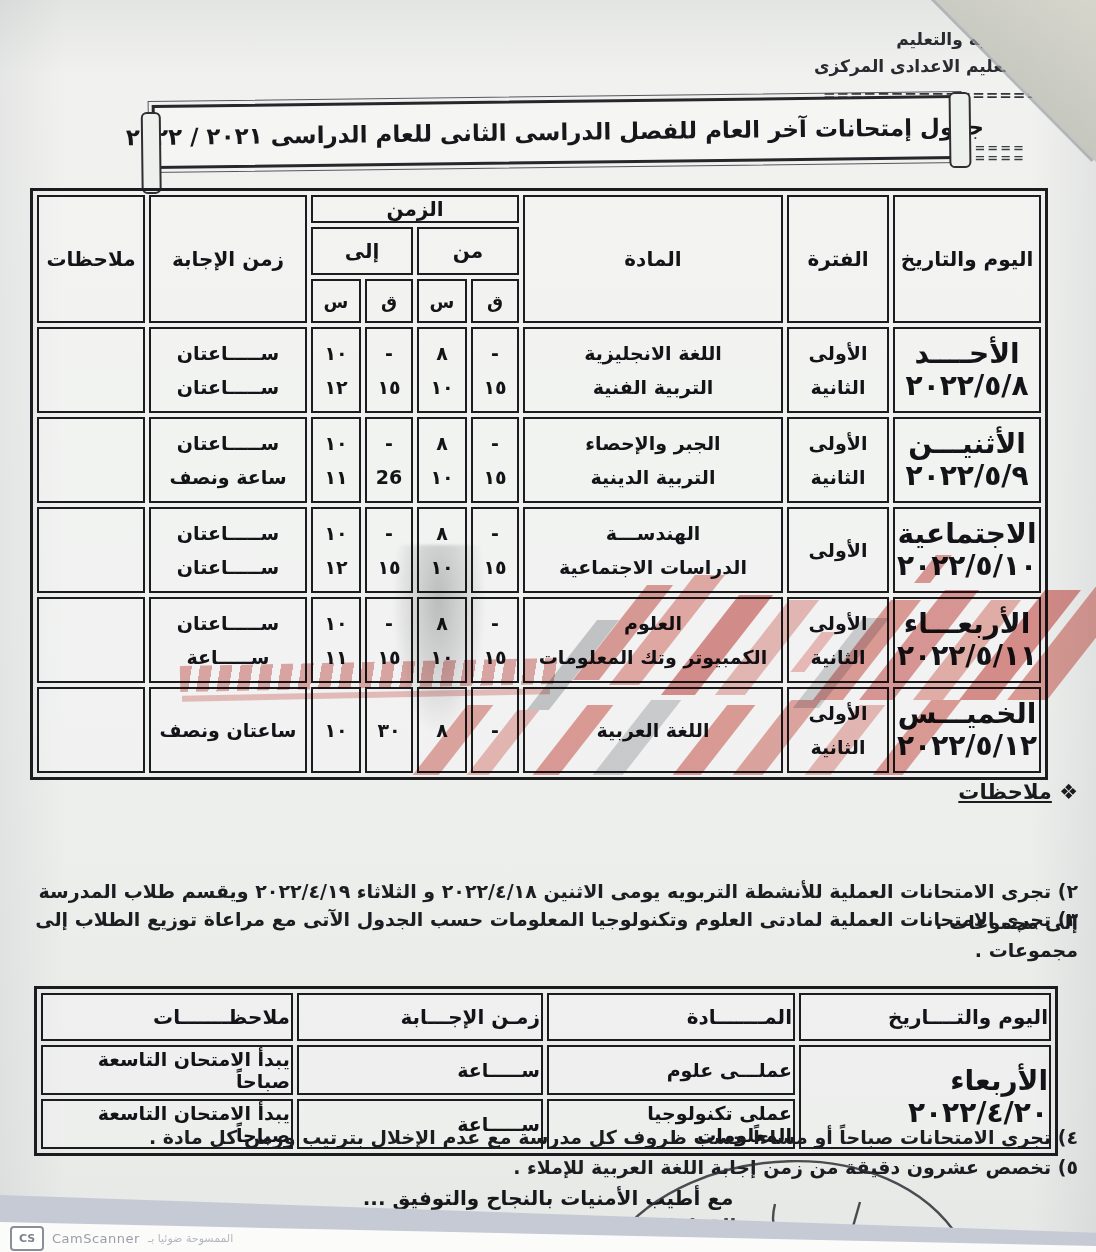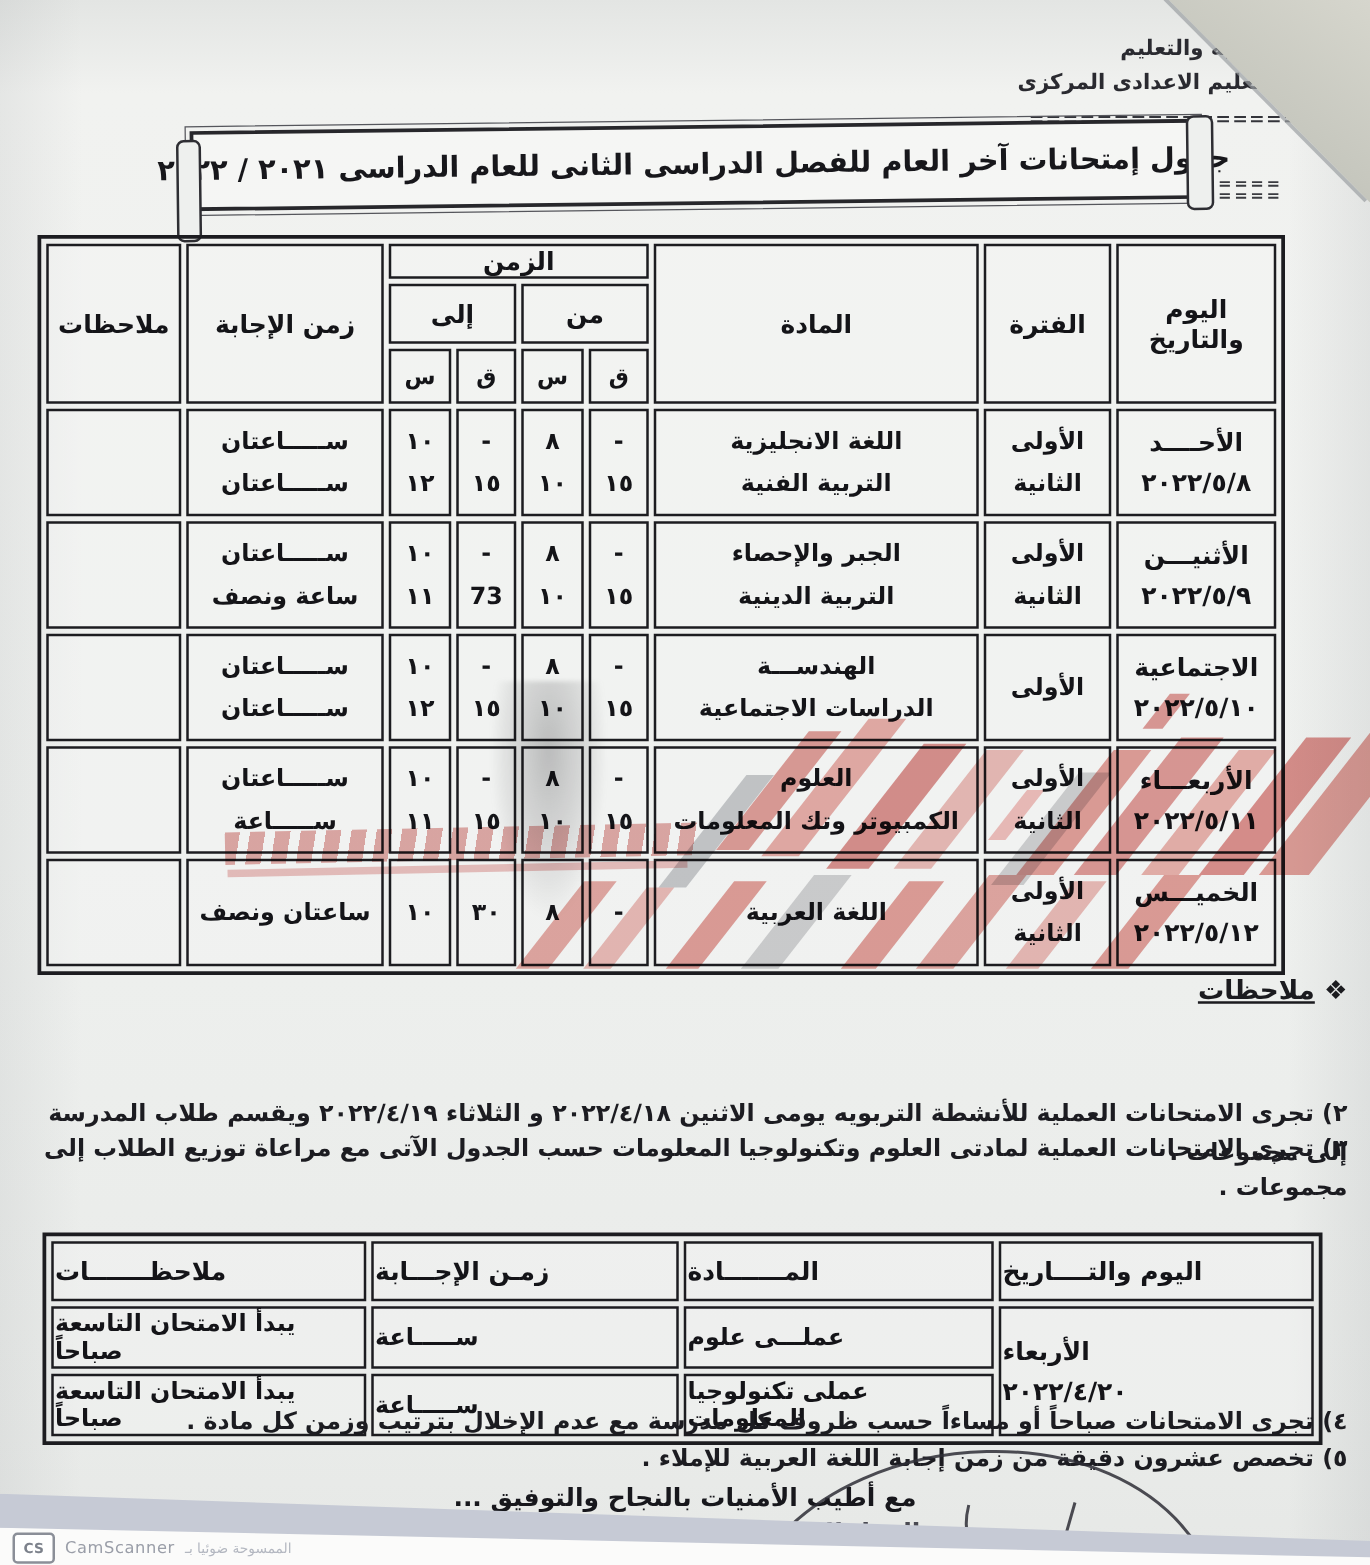--- a/index.html
+++ b/index.html
@@ -39,23 +39,23 @@
   
   table{border-collapse:separate;border-spacing:4px;position:absolute;z-index:10;
     font-weight:bold;color:#141418;}
   .tbl-main{left:30px;top:188px;border:3px solid #1c1c20;}
   .tbl-main th,.tbl-main td{border:2px solid #1c1c20;text-align:center;vertical-align:middle;
     padding:0 2px;background:rgba(246,247,245,.35);}
   .tbl-main th{font-size:20px;}
   .tbl-main .hq{font-size:18px;height:40px;}
   .tbl-main td{font-size:19px;height:82px;margin-top:40px;}
   .line{height:34px;line-height:34px;white-space:nowrap;}
-  .day-line{height:32px;line-height:32px;font-size:20px;}
+  .day-line{height:32px;line-height:32px;font-size:28px;}
   .tbl2{left:34px;top:986px;border:3px solid #1c1c20;}
-  .tbl2 th,.tbl2 td{border:2px solid #1c1c20;text-align:left;vertical-align:middle;
+  .tbl2 th,.tbl2 td{border:2px solid #1c1c20;text-align:right;vertical-align:middle;
     background:rgba(246,247,245,.35);}
   .tbl2 th{font-size:20px;height:42px;}
   .tbl2 td{font-size:19px;height:38px;}
   
   .notes-head{position:absolute;right:18px;top:780px;z-index:10;font-size:21px;font-weight:bold;}
   .notes-head .txt{text-decoration:underline;}
   .note{position:absolute;right:18px;z-index:10;font-size:19px;font-weight:bold;
     width:1062px;text-align:right;line-height:31px;color:#1c1c21;}
   .n1{top:812px;} .n2{top:876px;} .n3{top:904px;} .n4{top:1122px;} .n5{top:1152px;}
   .closing{position:absolute;top:1186px;left:0;width:1096px;text-align:center;z-index:10;
@@ -190,21 +190,21 @@
       <td>
         <div class="line">-</div>
         <div class="line">١٥</div>
       </td>
       <td>
         <div class="line">٨</div>
         <div class="line">١٠</div>
       </td>
       <td>
         <div class="line">-</div>
-        <div class="line">73</div>
+        <div class="line">26</div>
       </td>
       <td>
         <div class="line">١٠</div>
         <div class="line">١١</div>
       </td>
       <td>
         <div class="line">ســـــاعتان</div>
         <div class="line">ساعة ونصف</div>
       </td>
       <td></td>

